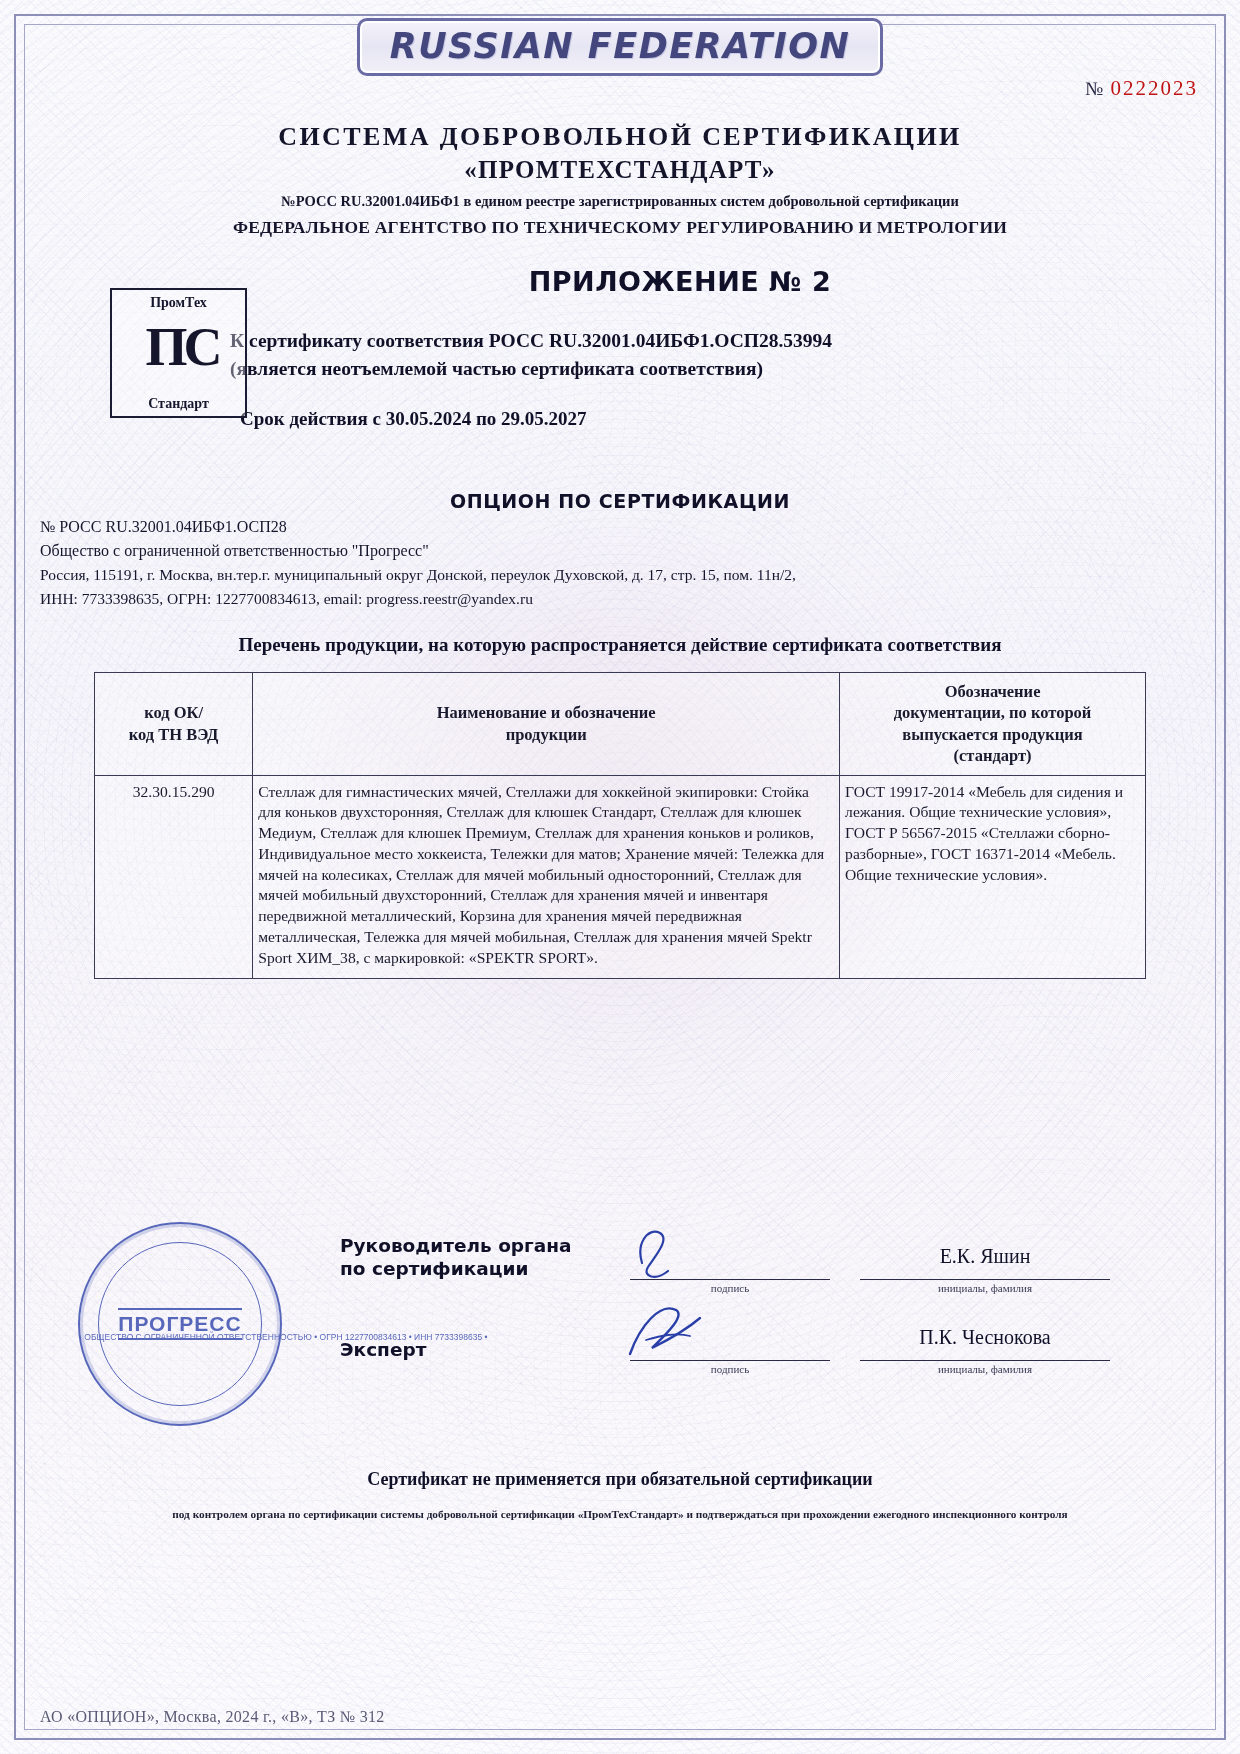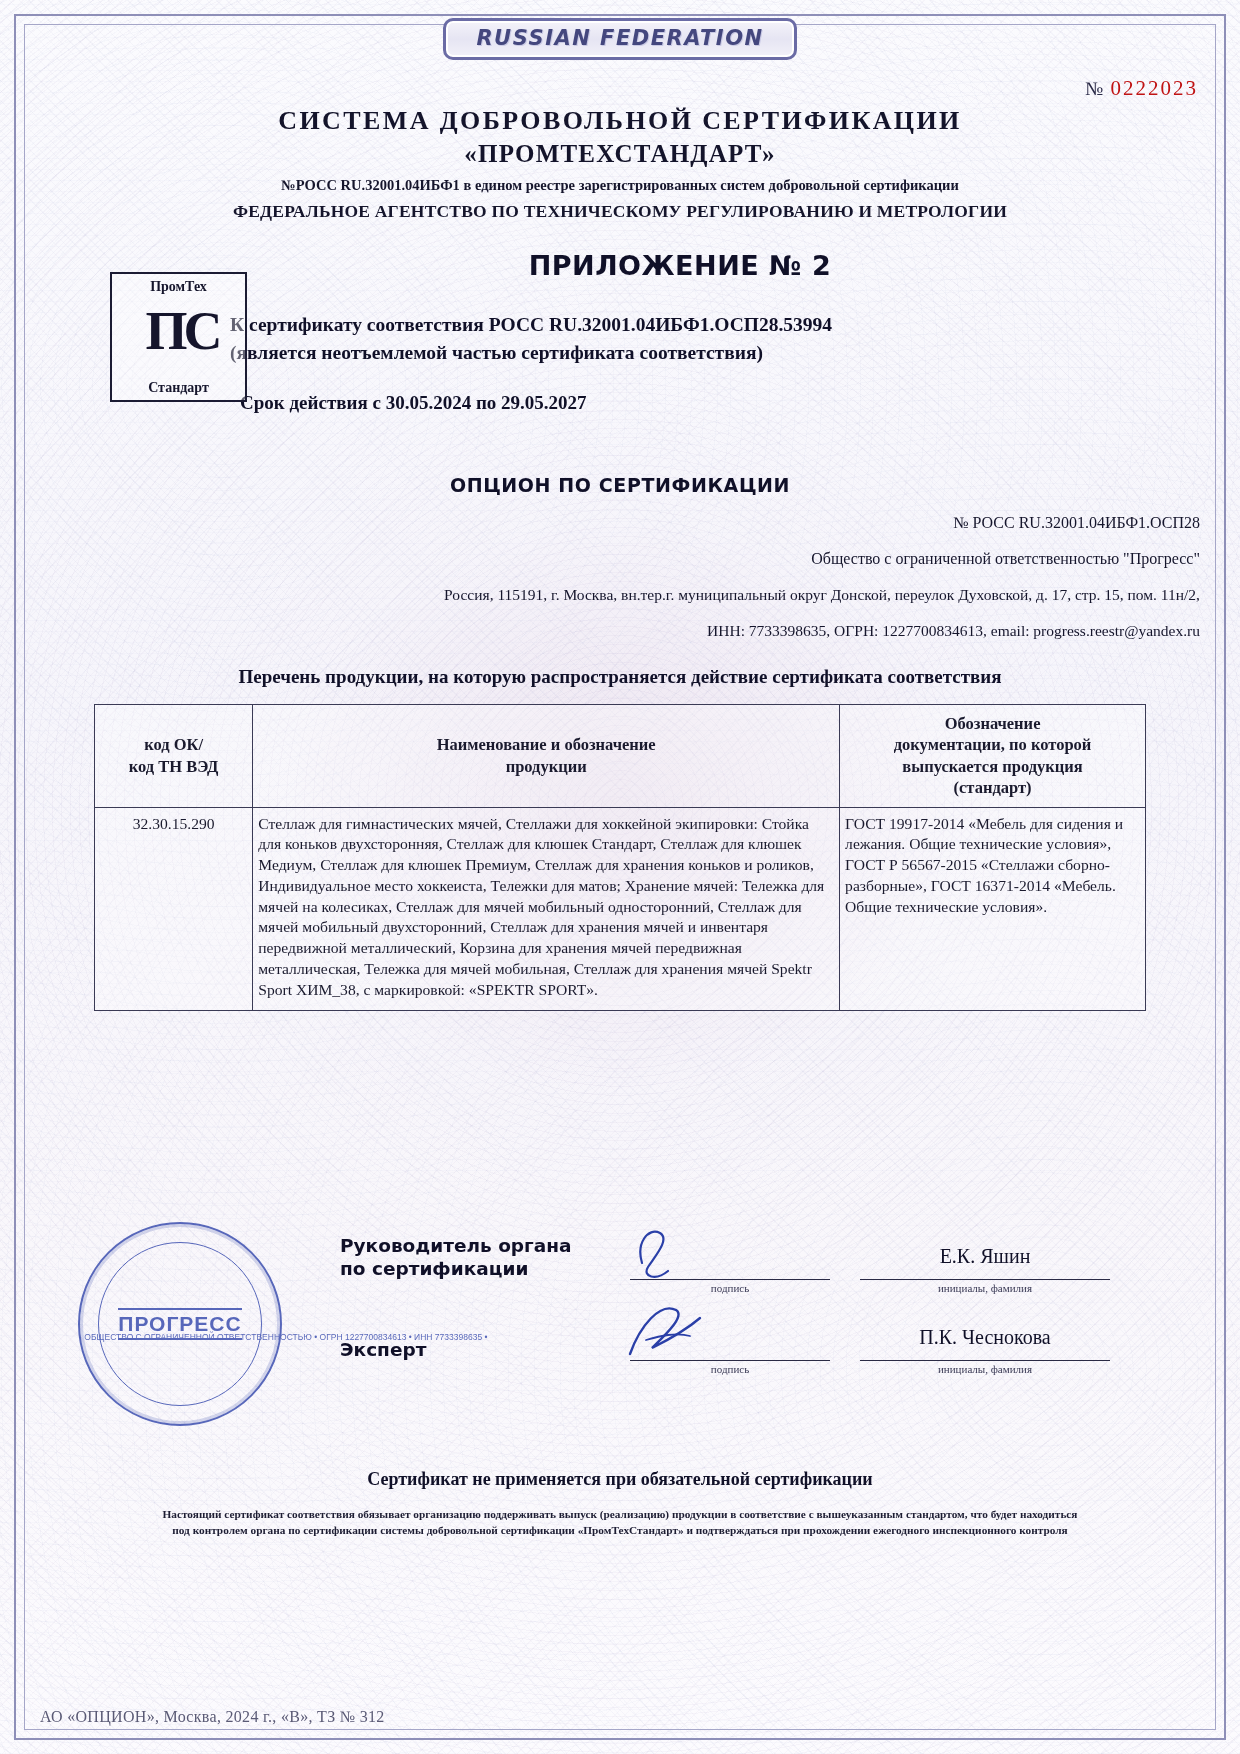--- a/index.html
+++ b/index.html
@@ -58,21 +58,21 @@
     border: 3px solid #6a6ba5;
     border-radius: 10px;
     background: linear-gradient(180deg,#f4f3fa 0%, #e6e5f3 50%, #f2f1f9 100%);
     padding: 5px 30px 7px;
     box-shadow: 0 0 0 2px #ffffff inset;
   }
   .banner-text {
     font-family: "DejaVu Sans", sans-serif;
     font-weight: bold;
     font-style: italic;
-    font-size: 21px;
+    font-size: 35px;
     letter-spacing: 1.5px;
     color: #44477e;
     text-shadow: 1px 1px 0 #c9c9e4;
     white-space: nowrap;
   }
   .doc-number {
     position: absolute;
     right: 2px;
     top: 62px;
     font-size: 21px;
@@ -189,23 +189,23 @@
   .org-title {
     text-align: center;
     margin-top: 34px;
     font-family: "DejaVu Sans", sans-serif;
     font-size: 19px;
     font-weight: bold;
     letter-spacing: 0.6px;
     color: #101028;
   }
   .org-line {
-    text-align: right;
+    text-align: left;
     font-size: 16px;
-    margin-top: 18px;
+    margin-top: 6px;
     color: #15152c;
   }
   .org-line.small { font-size: 15.5px; }
 
   .list-title {
     text-align: center;
     margin-top: 26px;
     font-size: 19px;
     font-weight: bold;
     color: #101028;
@@ -500,19 +500,18 @@
         <div class="sig-name-slot">
           <span class="sig-name">П.К. Чеснокова</span>
           <div class="sig-cap">инициалы, фамилия</div>
         </div>
       </div>
     </div>
 
     <div class="footer-note">Сертификат не применяется при обязательной сертификации</div>
 
     <div class="fineprint">
-      <div>Настоящий сертификат соответствия обязывает организацию поддерживать выпуск (реализацию) продукции в соответствие с вышеуказанным стандартом, что будет находиться</div>
       <div>под контролем органа по сертификации системы добровольной сертификации «ПромТехСтандарт» и подтверждаться при прохождении ежегодного инспекционного контроля</div>
     </div>
 
     <div class="printer-line">АО «ОПЦИОН», Москва, 2024 г., «В», ТЗ № 312</div>
   </div>
 </div>
 
 </body></html>

